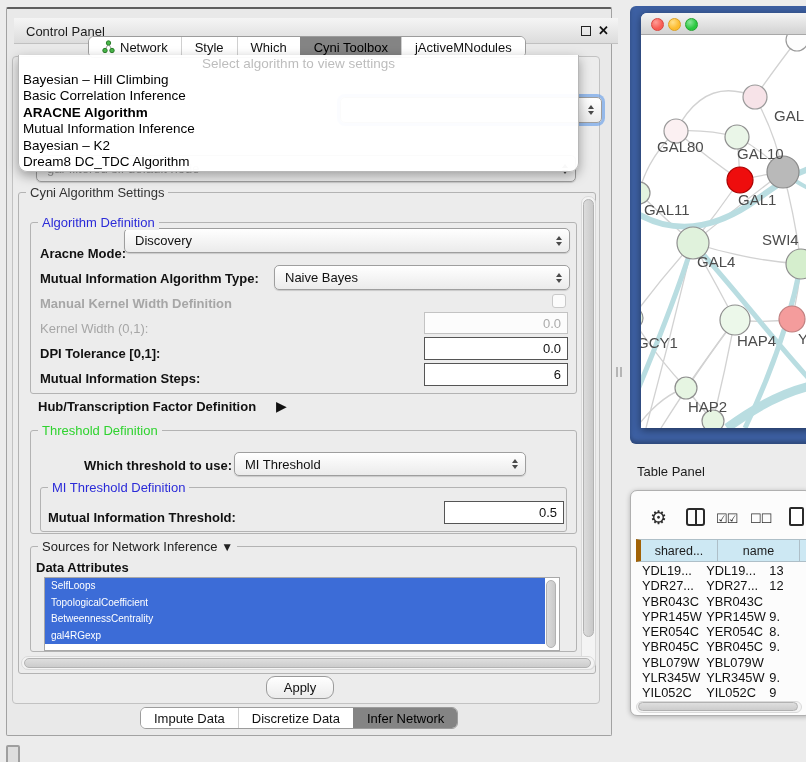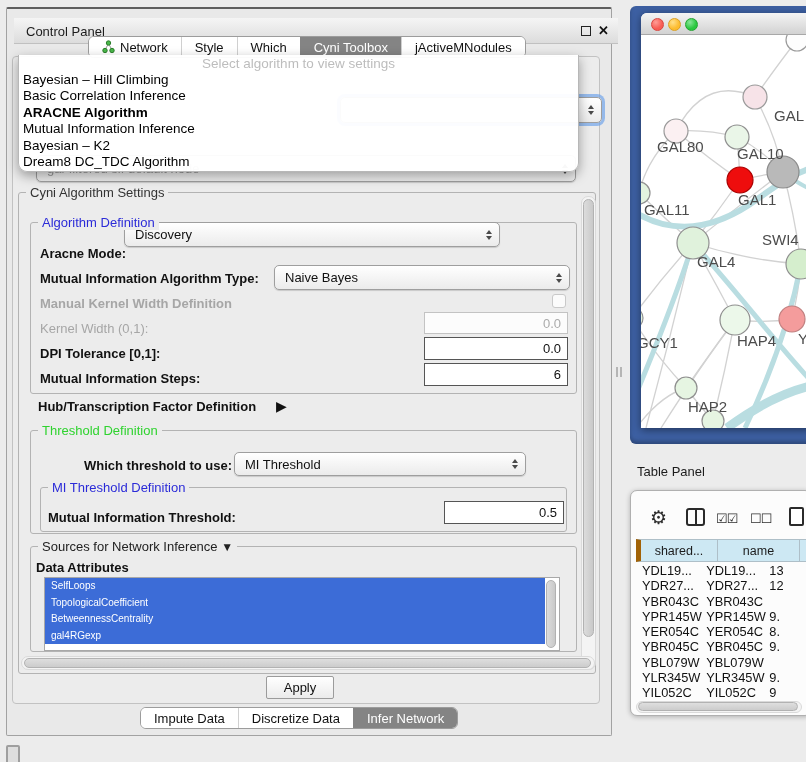--- a/index.html
+++ b/index.html
@@ -14,21 +14,21 @@
   .cpanel-header{position:absolute;left:7px;top:9px;width:604px;height:26px;
     background:linear-gradient(#f5f5f5,#dcdcdc);border-bottom:1px solid #c0c0c0}
   .cpanel-title{position:absolute;left:12px;top:6px;font-size:13px;color:#1b1b1b}
   .float-btn{position:absolute;right:27px;top:8px;width:10px;height:10px;border:1.5px solid #222;background:transparent}
   .close-btn{position:absolute;right:9px;top:5px;font-size:13px;font-weight:bold;color:#111}
   
   .tabbar{position:absolute;display:inline-flex;height:22px;background:#fff;border:1px solid #9c9c9c;
     border-radius:6px;overflow:hidden;font-size:13px;z-index:20}
   .tabbar .tab{display:flex;align-items:center;padding:0 13px;background:#fff;border-left:1px solid #d0d0d0;white-space:nowrap}
   .tabbar .tab:first-child{border-left:none}
-  .tabbar .tab.sel{background:#848484;color:#ffffff;border-left-color:#848484}
+  .tabbar .tab.sel{background:#848484;color:#000000;border-left-color:#848484}
   
   .inner{position:absolute;left:12px;top:56px;width:588px;height:648px;background:#ececec;
     border:1px solid #c2c2c2;border-radius:4px}
   
   .dd{position:absolute;left:18px;top:55px;width:561px;height:117px;background:rgba(255,255,255,.96);
     border:1px solid #b7b7b7;border-top:none;border-radius:0 0 9px 9px;z-index:50;
     box-shadow:0 4px 12px rgba(0,0,0,.35);padding-top:1px}
   .dd .ph{text-align:center;color:#bdbdbd;font-size:13.5px;height:16px;line-height:16px}
   .dd .it{padding-left:4px;font-size:13.5px;height:16.4px;line-height:16.4px;color:#000;white-space:nowrap}
   
@@ -53,21 +53,21 @@
   
   .sb-track{position:absolute;background:#f4f4f4;border:1px solid #dadada;border-radius:7px}
   .sb-thumb{position:absolute;background:linear-gradient(90deg,#dcdcdc,#c9c9c9);border:1px solid #b2b2b2;border-radius:6px}
   .sb-thumb.h{background:linear-gradient(#dedede,#cccccc)}
   
   .attrlist{position:absolute;background:#fff;border:1px solid #a8a8a8;overflow:hidden}
   .attr-row{height:16.6px;line-height:16.6px;padding-left:6px;background:#3c6cd7;color:#fff;
     font-size:10px;white-space:nowrap;width:500px}
   
   .button{position:absolute;display:flex;align-items:center;justify-content:center;
-    background:linear-gradient(#ffffff,#ebebeb);border:1px solid #9b9b9b;border-radius:2px;font-size:13px}
+    background:linear-gradient(#ffffff,#ebebeb);border:1px solid #9b9b9b;border-radius:9px;font-size:13px}
   
   .netframe{position:absolute;left:630px;top:6px;width:180px;height:438px;background:#3d60a3;
     border-radius:6px 0 0 6px;box-shadow:inset 0 -3px 4px rgba(0,0,0,.25)}
   .netwin{position:absolute;left:641px;top:13px;width:170px;height:415px;background:#fff;
     border-radius:6px 0 0 0;box-shadow:0 2px 8px rgba(0,0,0,.45)}
   .nettitle{position:absolute;left:641px;top:13px;width:170px;height:22px;
     background:linear-gradient(#f4f4f4,#d2d2d2);border-bottom:1px solid #a8a8a8;border-radius:6px 0 0 0}
   .light{position:absolute;top:5px;width:13px;height:13px;border-radius:50%}
   .light.red{left:10px;background:radial-gradient(circle at 35% 30%,#ff9d96,#f85c54 60%);border:1px solid #d8463f}
   .light.yellow{left:27px;background:radial-gradient(circle at 35% 30%,#ffe08a,#fdbc2e 60%);border:1px solid #dba022}
@@ -163,21 +163,21 @@
   <div class="group" style="left:18px;top:192px;width:578px;height:482px"></div>
   <span class="legend" style="left:26px;top:185px;color:#333">Cyni Algorithm Settings</span>
 
   <div class="sb-track" style="left:581px;top:196px;width:15px;height:474px"></div>
   <div class="sb-thumb" style="left:583px;top:199px;width:11px;height:438px"></div>
 
   <div class="group" style="left:30px;top:222px;width:547px;height:172px"></div>
   <span class="legend blue" style="left:38px;top:215px">Algorithm Definition</span>
 
   <span class="lbl bold" style="left:40px;top:246px">Aracne Mode:</span>
-  <div class="combo" style="left:124px;top:222px;width:376px;height:25px">
+  <div class="combo" style="left:124px;top:228px;width:446px;height:25px">
     <span>Discovery</span>
     <span class="arr">
         <i class="u"></i>
         <i class="d"></i>
       </span>
   </div>
 
   <span class="lbl bold" style="left:40px;top:271px">Mutual Information Algorithm Type:</span>
   <div class="combo" style="left:274px;top:265px;width:296px;height:25px">
     <span>Naive Bayes</span>

